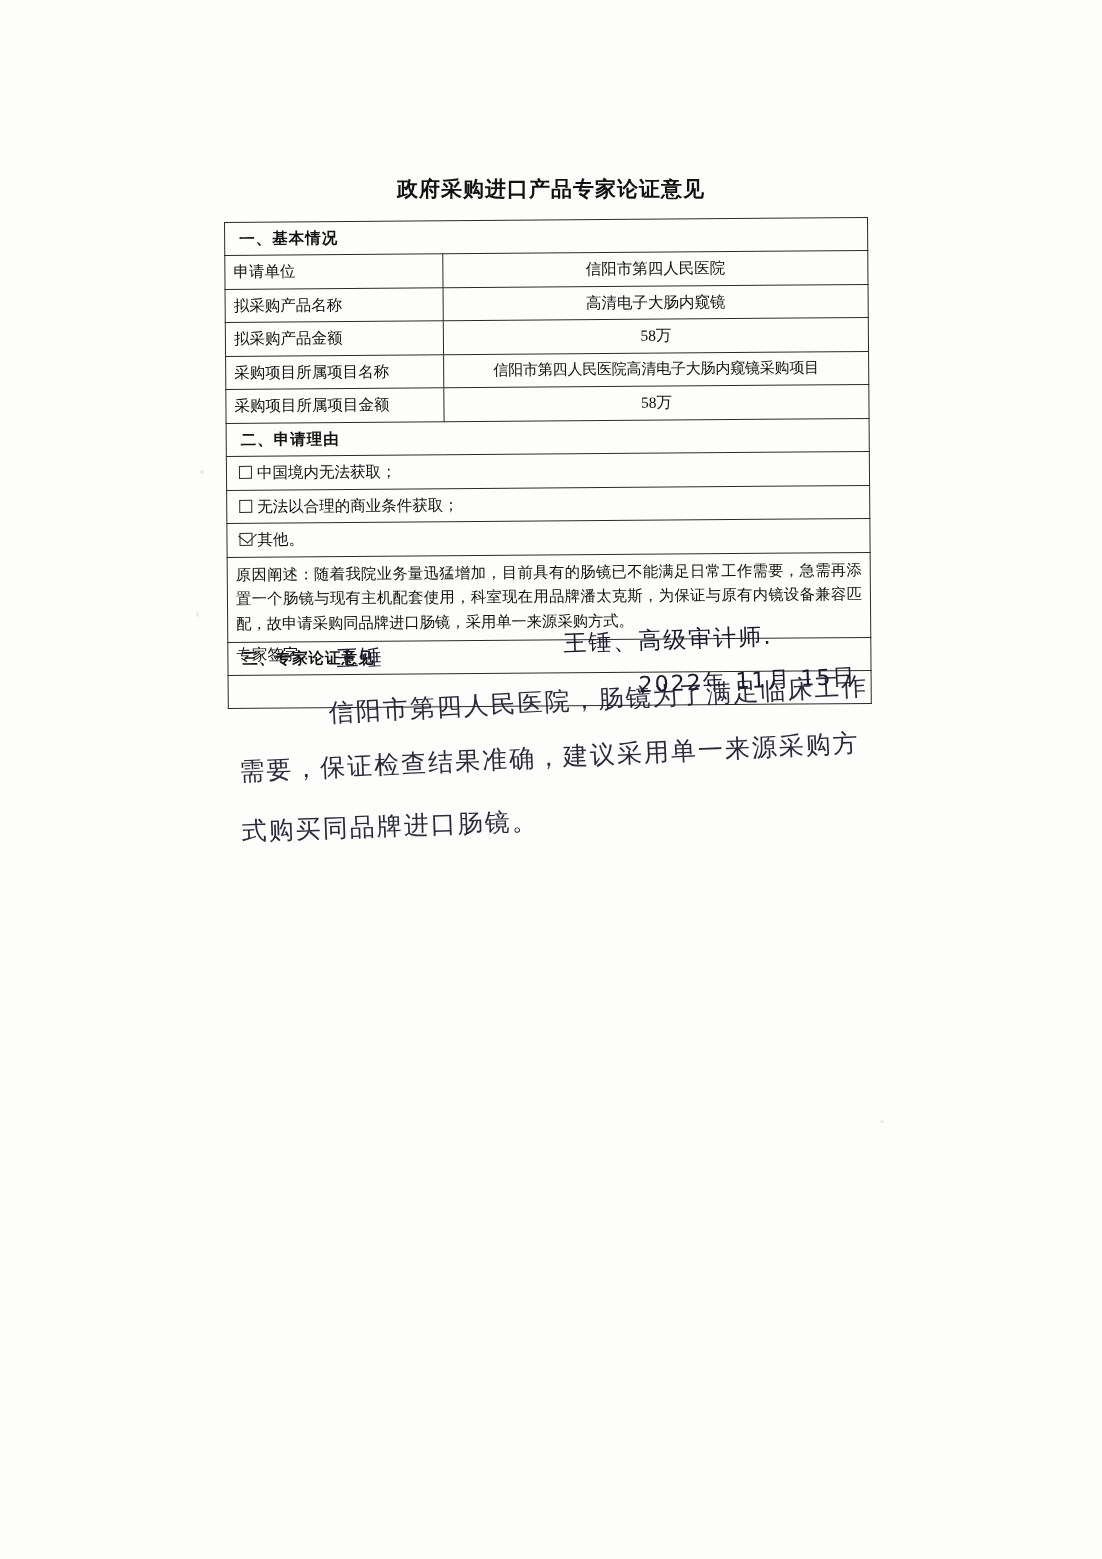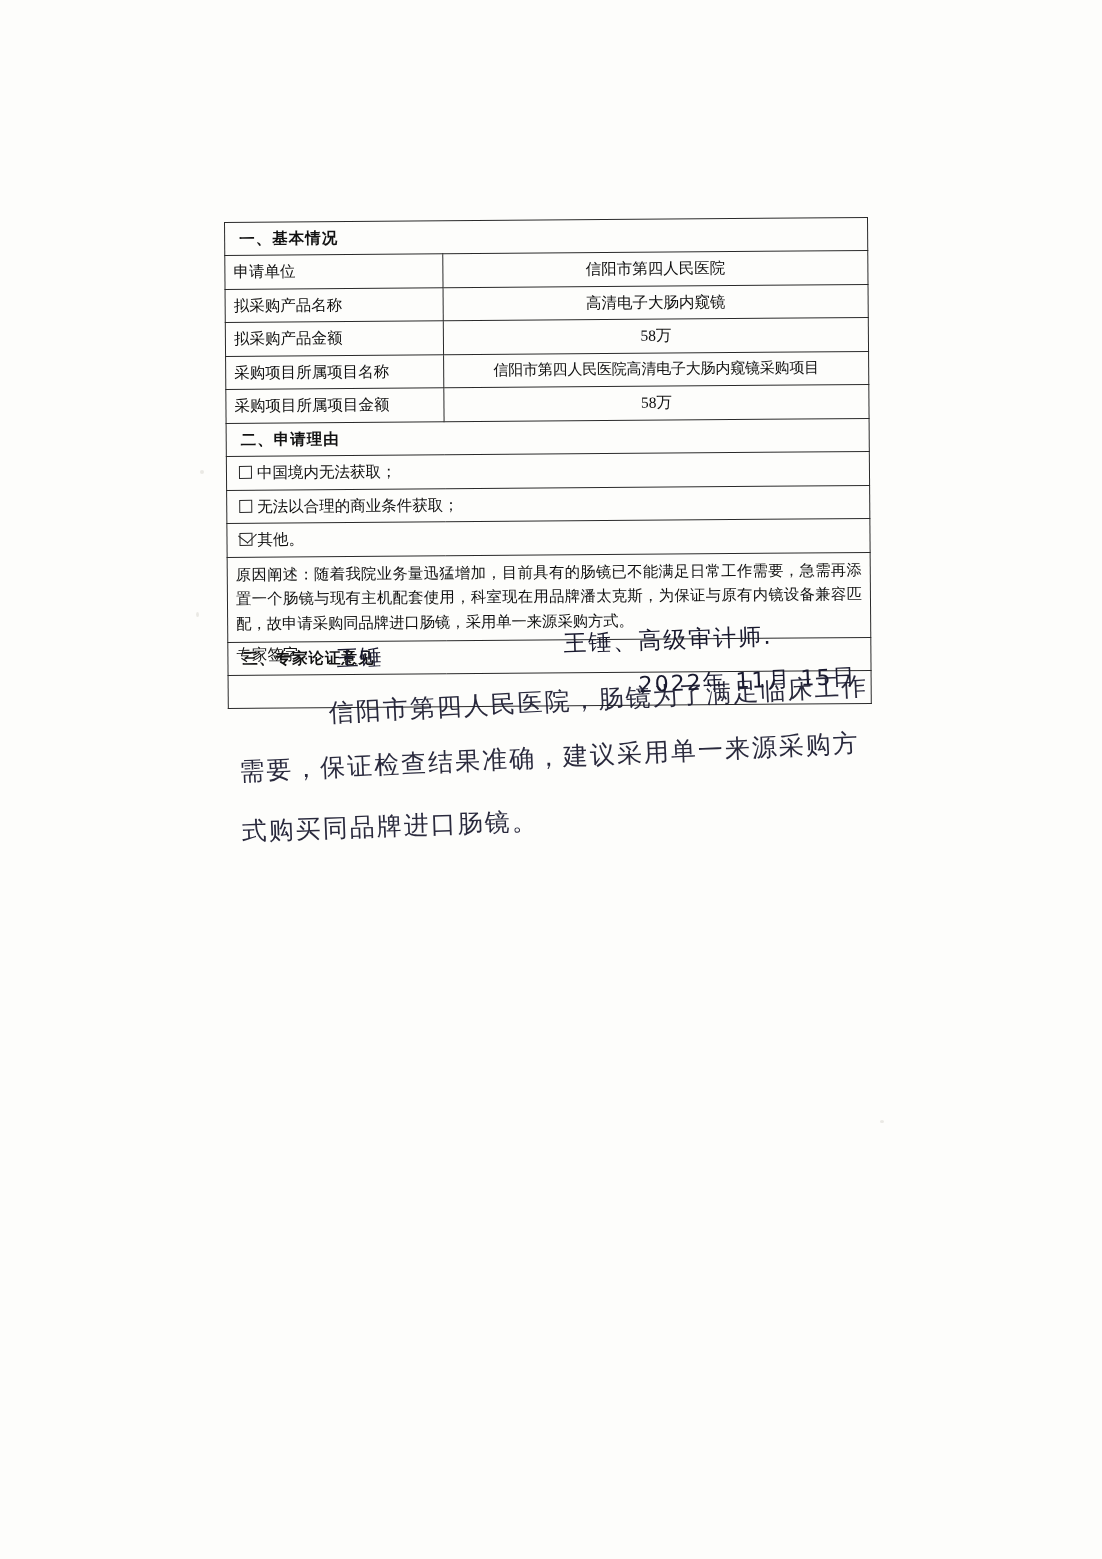--- a/index.html
+++ b/index.html
@@ -192,20 +192,21 @@
     opacity: .55;
   }
 </style>
 </head>
 <body>
 
 <div class="page"></div>
 
 <div class="doc">
 
+  <div class="title">政府采购进口产品专家论证意见</div>
 
   <div class="form-wrap">
     <table class="form">
       <colgroup>
         <col style="width:218px">
         <col style="width:425px">
       </colgroup>
       <tbody>
         <tr>
           <td class="sec-head" colspan="2">一、基本情况</td>

